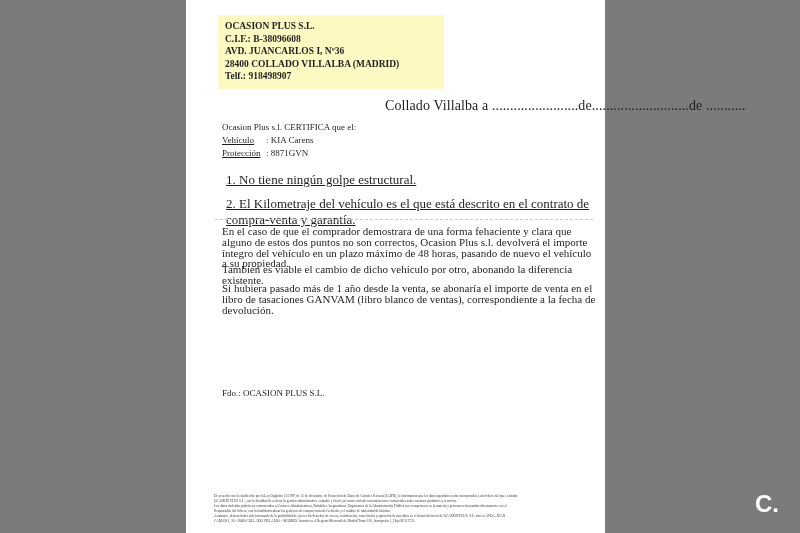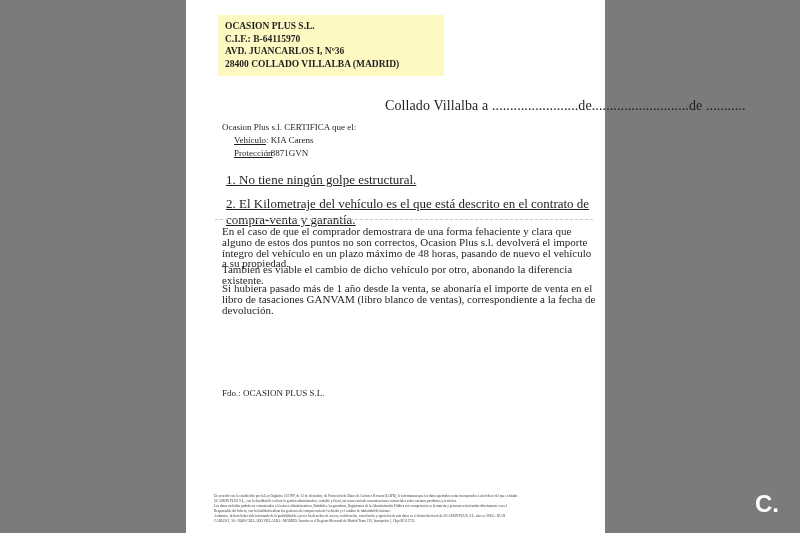--- a/index.html
+++ b/index.html
@@ -17,21 +17,21 @@
     position: absolute; left: 32px; top: 15px; width: 219px;
     background: #fef9c3; padding: 5px 0 6px 7px;
     font-weight: bold; font-size: 9.5px; line-height: 12.6px;
   }
   .date-line {
     position: absolute; left: 199px; top: 98px; width: 210px;
     font-size: 14px; letter-spacing: 0.1px; white-space: nowrap;
   }
   .certify { position: absolute; left: 36px; top: 121px; font-size: 9px; line-height: 13px; }
   .kv-label { display: inline-block; width: 44px; }
-  .u { text-decoration: underline; margin-left: 12px; }
+  .u { text-decoration: underline; }
   .points { position: absolute; left: 40px; top: 172px; width: 376px; font-size: 13px; text-decoration: underline; }
   .point-2 { margin-top: 8px; }
   .dotted-rule {
     position: absolute; left: 29px; top: 219px; width: 378px; height: 0;
     border-top: 1px dashed #c9c9c9;
   }
   .para { position: absolute; left: 36px; width: 376px; font-size: 11px; line-height: 10.8px; }
   .para-1 { top: 226px; }
   .para-2 { top: 264px; }
   .para-3 { top: 283px; }
@@ -47,23 +47,24 @@
   }
 </style>
 </head>
 <body>
 
 <div class="scene">
   <div class="page">
 
     <div class="header-block">
       <div>OCASION PLUS S.L.</div>
-      <div>C.I.F.: B-64115970</div>
+      <div>C.I.F.: B-38096608</div>
       <div>AVD. JUANCARLOS I, Nº36</div>
       <div>28400 COLLADO VILLALBA (MADRID)</div>
+      <div>Telf.: 918498907</div>
     </div>
 
     <div class="date-line">Collado Villalba a ........................de...........................de ...........</div>
 
     <div class="certify">
       <div>Ocasion Plus s.l. CERTIFICA que el:</div>
       <div>
         <span class="kv-label"><span class="u">Vehículo</span></span><span>: KIA Carens</span>
       </div>
       <div>

